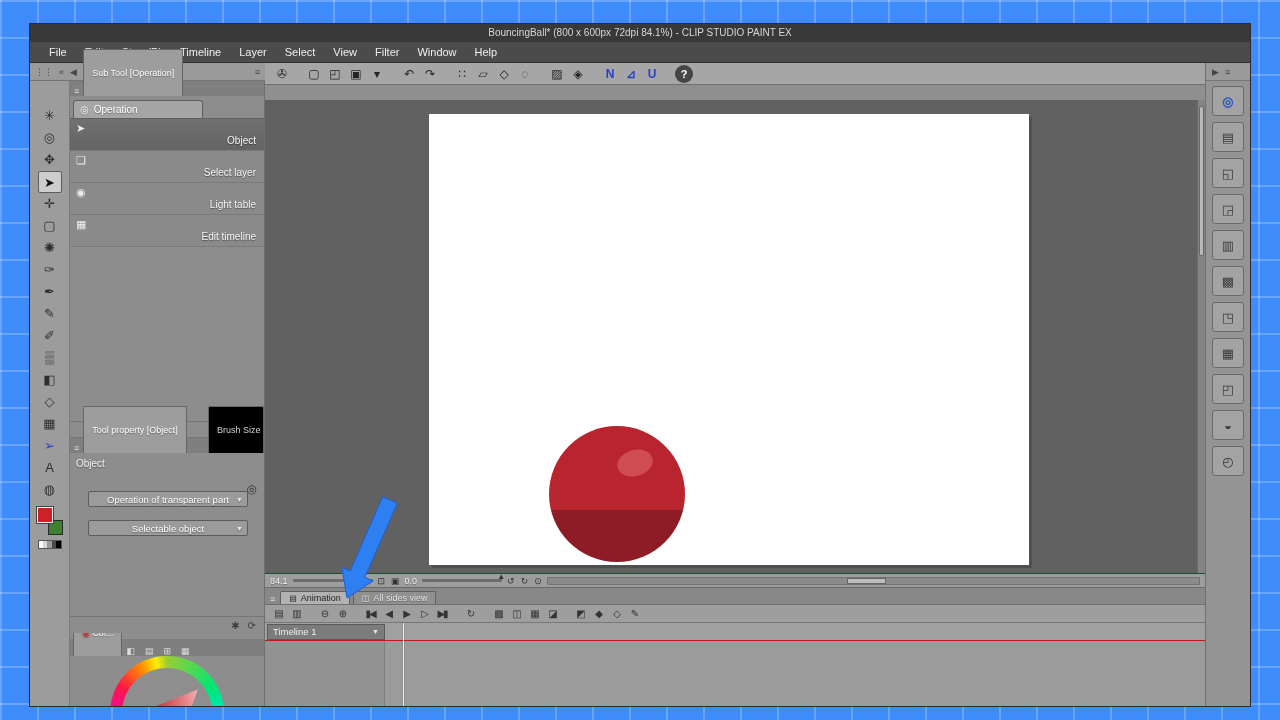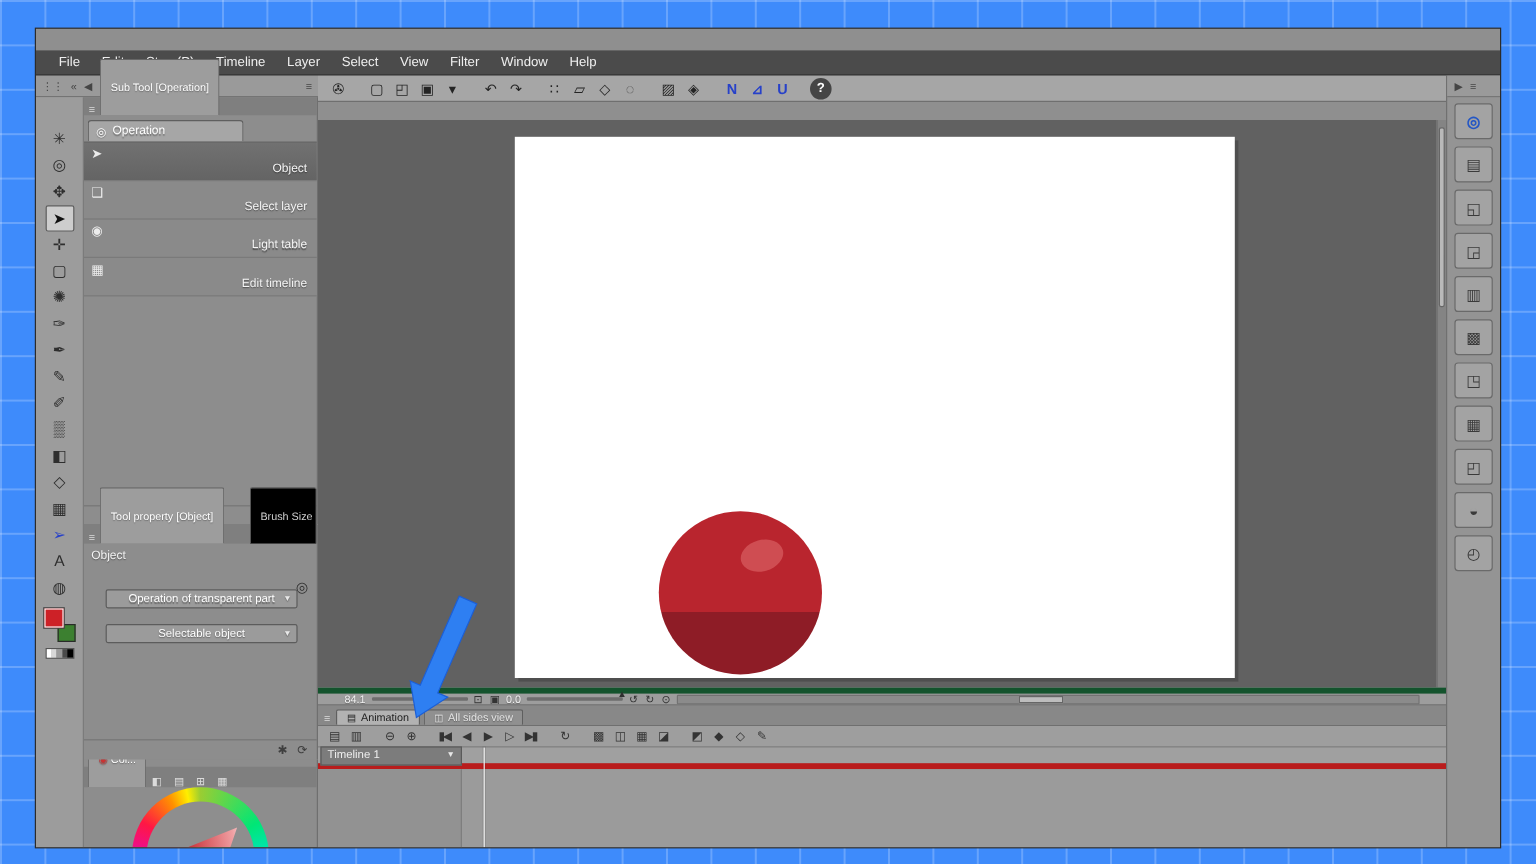--- a/index.html
+++ b/index.html
@@ -73,51 +73,54 @@
 .tbtn[data-variant="help"]{background:#454545;color:#fff;border-radius:50%;width:18px;font-size:11px;font-weight:bold}
 .doc-tab-row{position:absolute;left:235px;right:45px;top:61px;height:15px;background:#6a6a6a}
 .doc-tab{position:absolute;left:0;top:0;height:15px;background:#575757;border-right:1px solid #3f3f3f;font-size:9px;color:#e9e9e9;display:flex;align-items:center;gap:10px;padding:0 8px}
 .doc-close{font-size:6px;color:#cfcfcf}
 .viewport{position:absolute;left:235px;top:76px;width:932px;height:473px;background:#616161;overflow:hidden}
 .canvas{position:absolute;left:164px;top:14px;width:600px;height:451px;background:#fff;box-shadow:3px 3px 0 rgba(0,0,0,.18)}
 .ball{position:absolute;left:120px;top:312px;width:136px;height:136px;border-radius:50%;background:linear-gradient(#b9252e 62%,#8e1c26 62%)}
 .ball-highlight{position:absolute;left:68px;top:24px;width:36px;height:26px;border-radius:50%;background:#cf4d52;transform:rotate(-15deg)}
 .vscroll{position:absolute;left:1167px;top:76px;width:8px;height:473px;background:#848484;border-left:1px solid #6a6a6a}
 .vthumb{position:absolute;left:1px;top:6px;width:5px;height:150px;background:#b9b9b9;border:1px solid #666;border-radius:2px}
-.status-row{position:absolute;left:235px;right:45px;top:549px;height:14px;background:#9d9d9d;border-top:5px solid #14532d;display:flex;align-items:center;font-size:9px;color:#f1f1f1;padding:0 22px;gap:5px}
+.status-row{position:absolute;left:235px;right:45px;top:549px;height:14px;background:#9d9d9d;border-top:1px solid #14532d;display:flex;align-items:center;font-size:9px;color:#f1f1f1;padding:0 5px;gap:5px}
 .sval{text-shadow:0 1px 1px rgba(0,0,0,.4)}
 .slider{position:relative;width:80px;height:3px;background:#6d6d6d;border-radius:1px}
 .sthumb{position:absolute;top:-7px;font-size:8px;color:#2f2f2f;line-height:10px}
 .sbtn{font-size:9px;color:#333}
 .hscroll{position:relative;flex:1;height:8px;background:#8b8b8b;border:1px solid #727272;border-radius:1px}
 .hthumb{position:absolute;left:46%;width:6%;top:0;bottom:0;background:#bdbdbd;border:1px solid #666}
 
 .timeline-panel{position:absolute;left:235px;right:45px;top:563px;bottom:0;background:#979797;border-top:1px solid #6a6a6a}
 .tl-tabs{height:16px;background:#888;display:flex;align-items:flex-end;gap:3px;padding-left:3px}
 .tl-tab{display:flex;align-items:center;gap:4px;font-size:9px;padding:1px 8px;border:1px solid #5f5f5f;border-bottom:none;border-radius:2px 2px 0 0;white-space:nowrap}
 .tl-tab.active{background:#b2b2b2;color:#1d1d1d}
 .tl-tab.inactive{background:#909090;color:#e6e6e6;text-shadow:0 1px 1px rgba(0,0,0,.35)}
 .tl-tab .ticon{font-size:8px}
 .tl-toolbar{height:19px;background:#9e9e9e;border-top:1px solid #6f6f6f;border-bottom:1px solid #787878;display:flex;align-items:center;gap:4px;padding-left:6px;font-size:10px;color:#333}
 .tlbtn{min-width:14px;text-align:center;letter-spacing:-2px}
 .tlbtn[data-gap]{margin-left:10px}
-.tl-track-row{height:18px;display:flex;align-items:center;border-bottom:5px solid #b91c1c;background:#a0a0a0}
+.tl-track-row{height:18px;display:flex;align-items:center;border-bottom:1px solid #b91c1c;background:#a0a0a0}
 .track-dropdown{width:118px;height:16px;margin-left:2px;background:#7c7c7c;border:1px solid #5a5a5a;display:flex;align-items:center;justify-content:space-between;padding:0 5px;font-size:9.5px;color:#efefef}
 .track-dropdown .dd-arrow{font-size:7px;color:#e8e8e8}
 .tl-content{position:absolute;left:0;right:0;top:53px;bottom:0;background:#9b9b9b}
 .tl-left-col{position:absolute;left:0;top:0;bottom:0;width:120px;background:#929292;border-right:1px solid #7e7e7e}
 .playhead{position:absolute;left:138px;top:35px;bottom:0;width:1px;background:#f0f0f0;box-shadow:0 0 0 1px rgba(0,0,0,.08)}
 
 .tutorial-arrow{position:absolute;left:330px;top:496px;width:70px;height:108px;z-index:50;pointer-events:none}
 </style>
 </head>
 <body>
 
 <div class="app">
 
+  <div class="titlebar">
+    <span>BouncingBall* (800 x 600px 72dpi 84.1%) - CLIP STUDIO PAINT EX</span>
+  </div>
 
   <div class="menubar">
     <span class="menu-item">File</span>
       <span class="menu-item">Edit</span>
       <span class="menu-item">Story(P)</span>
       <span class="menu-item">Timeline</span>
       <span class="menu-item">Layer</span>
       <span class="menu-item">Select</span>
       <span class="menu-item">View</span>
       <span class="menu-item">Filter</span>

